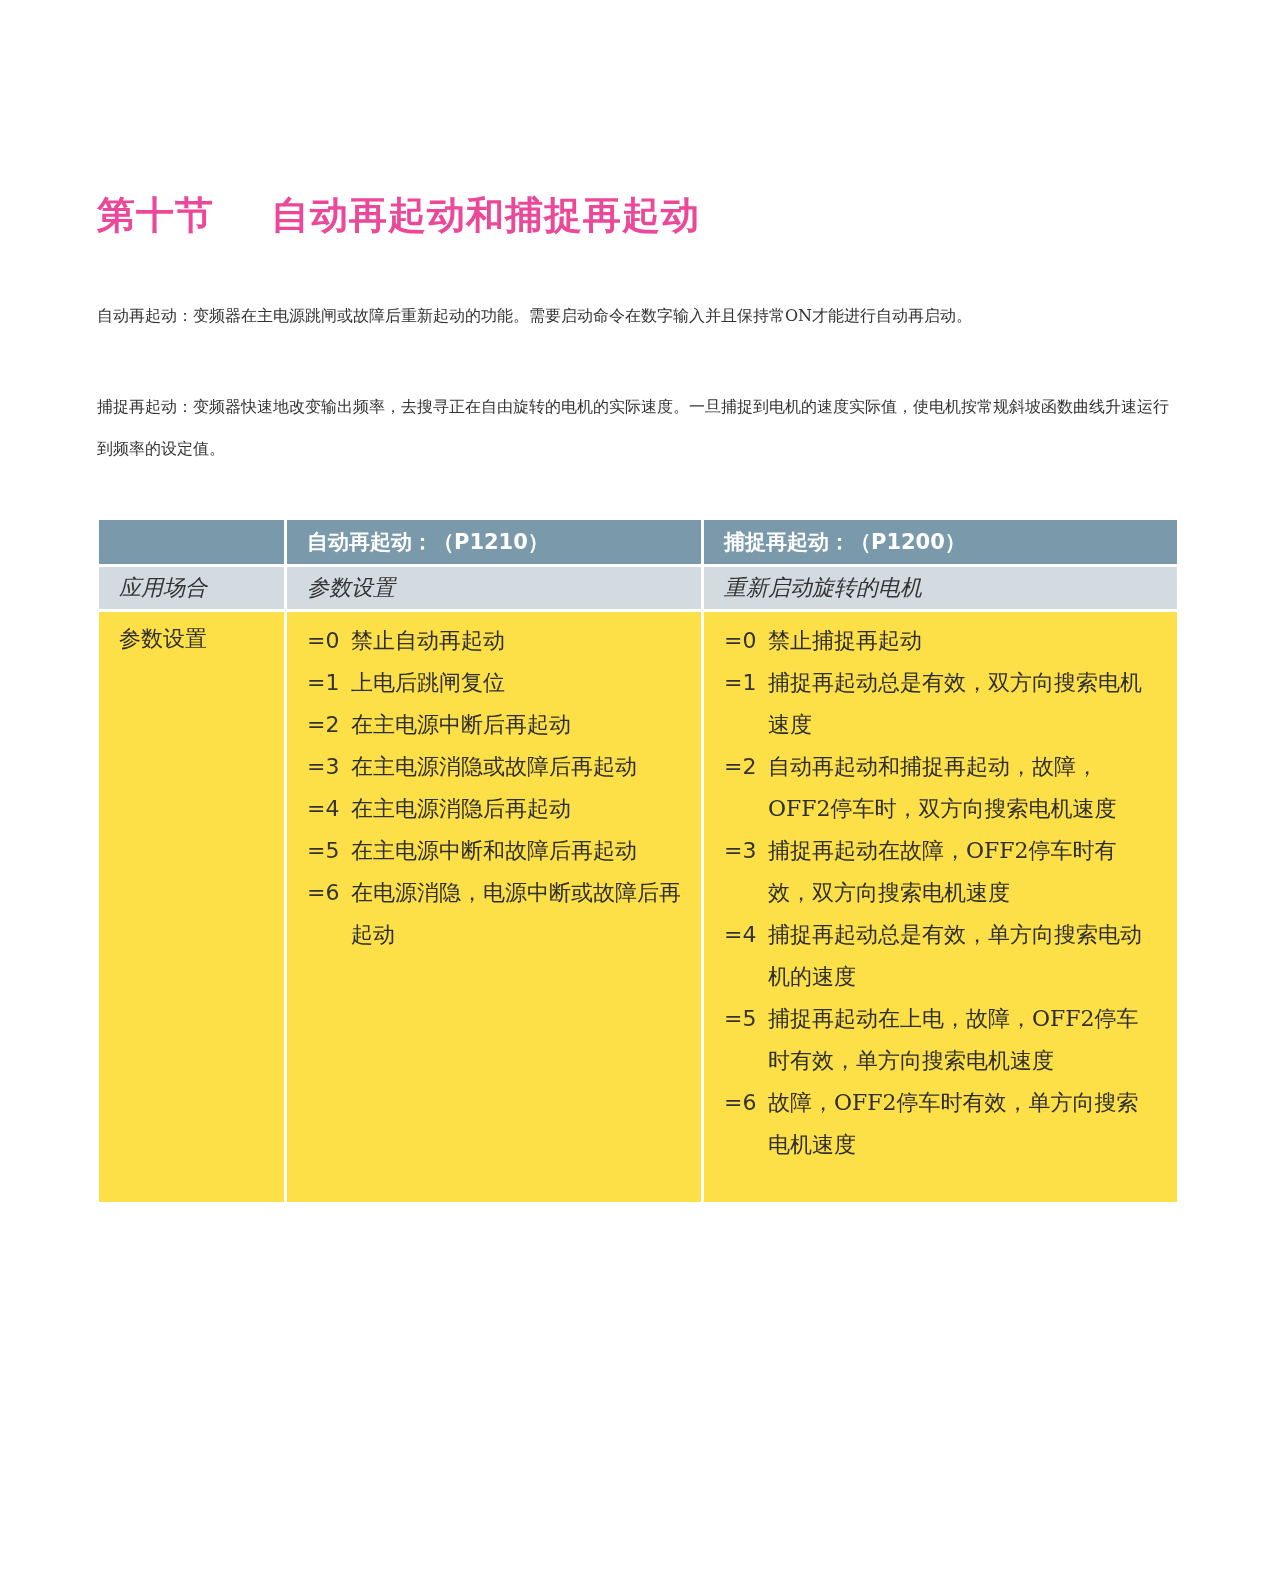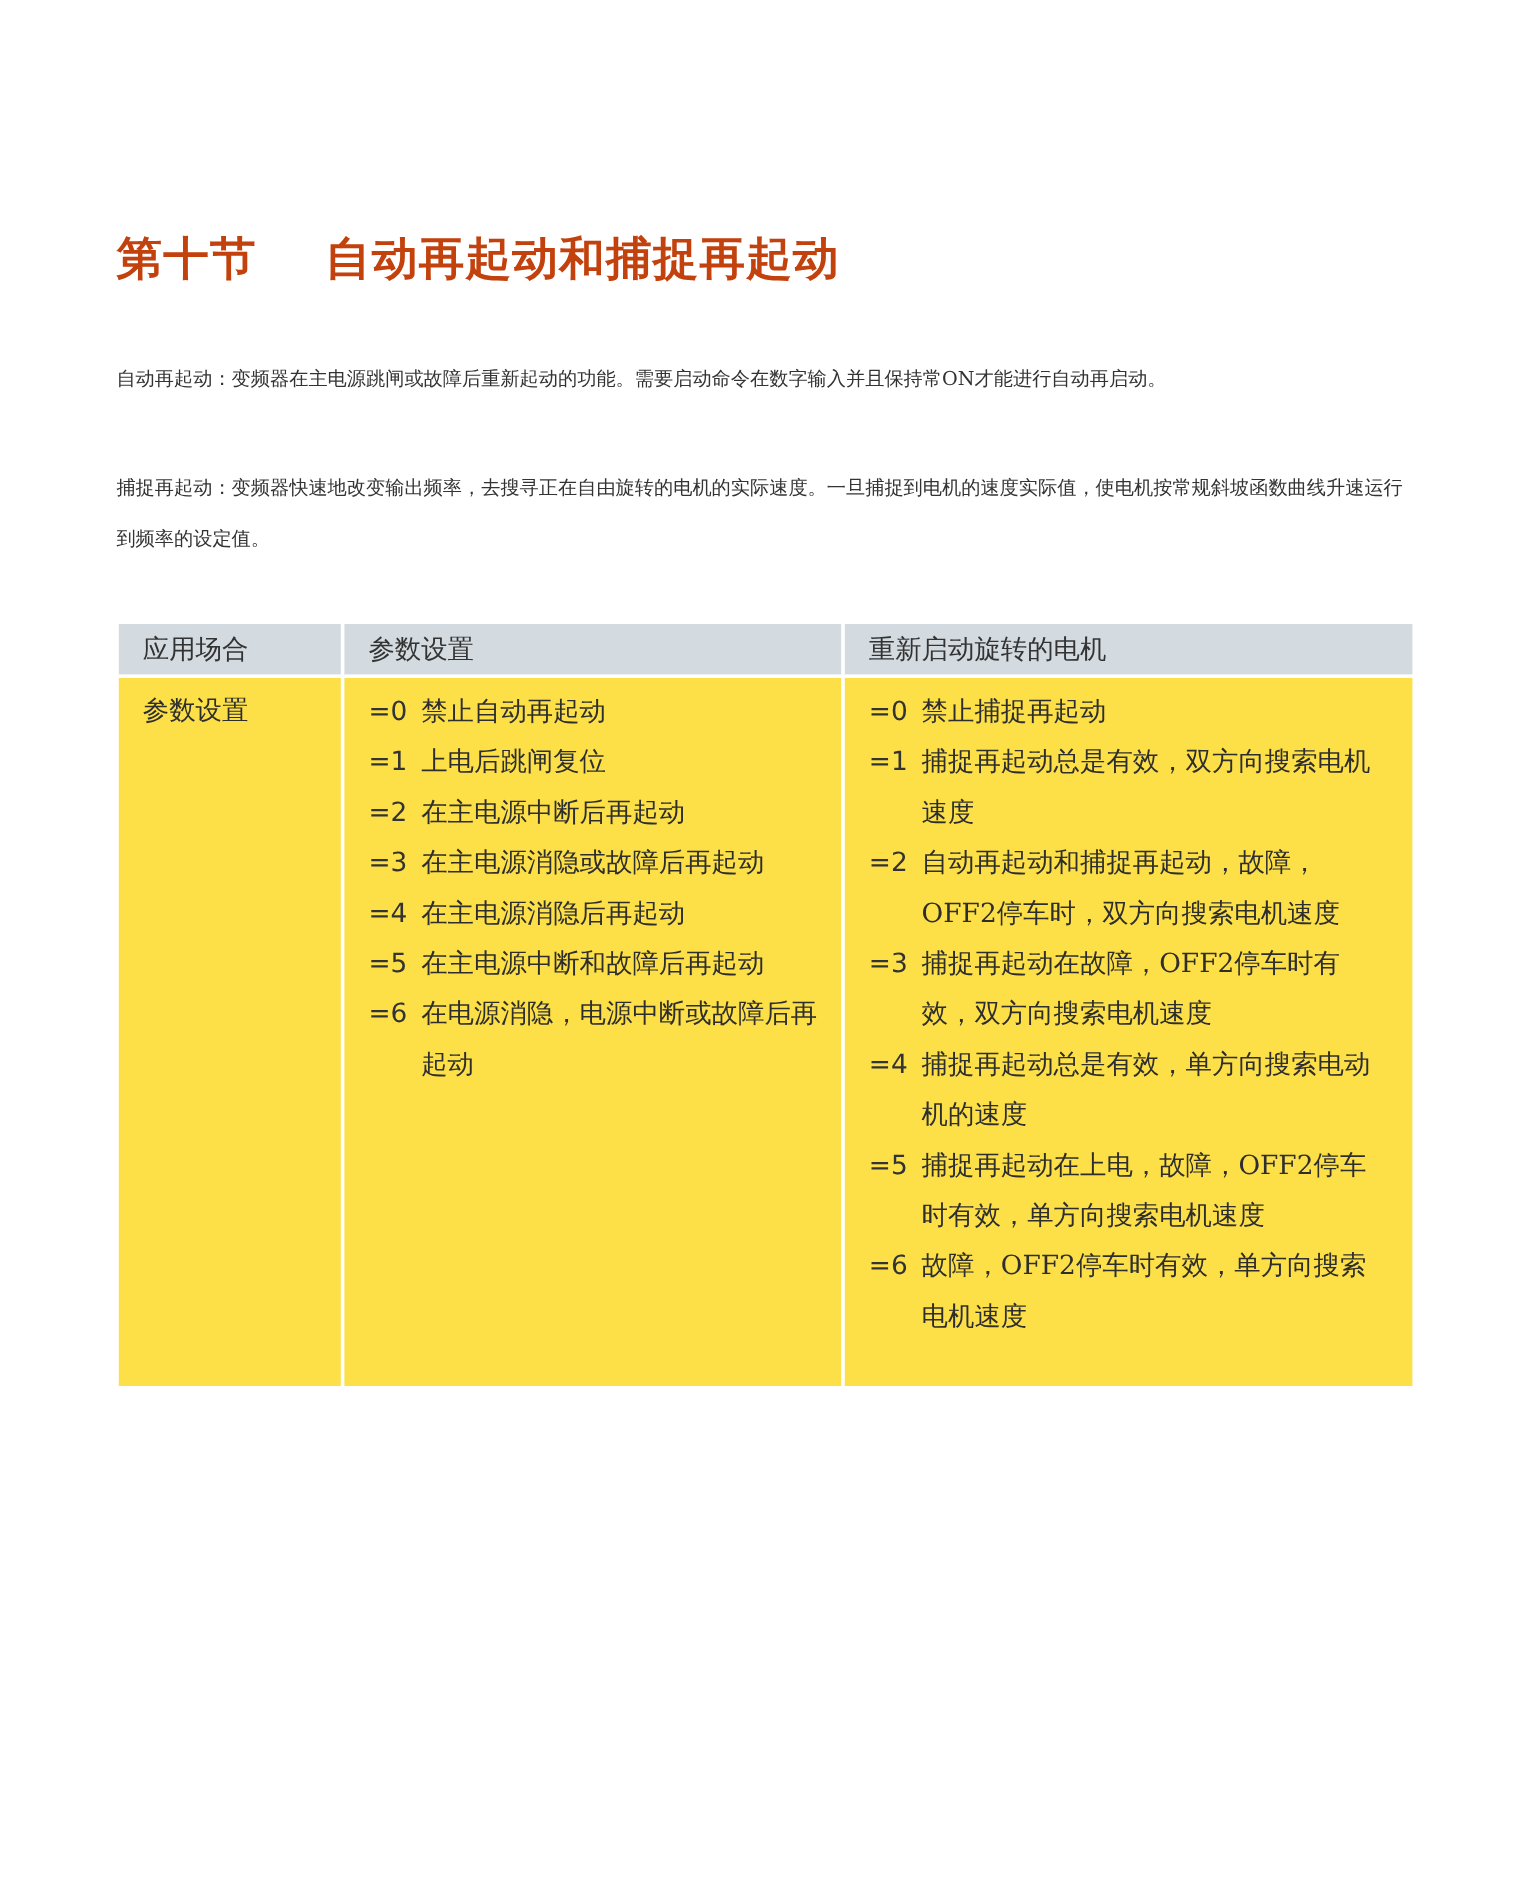--- a/index.html
+++ b/index.html
@@ -3,21 +3,21 @@
 <meta charset="utf-8">
 <style>
   html, body { margin: 0; padding: 0; background: #ffffff; }
   body {
     width: 1280px; height: 1575px; position: relative; overflow: hidden;
     font-family: "DejaVu Sans", "Liberation Sans", sans-serif;
     color: #2a2a2a;
   }
   .title {
     position: absolute; left: 97px; top: 190px;
-    font-size: 38px; font-weight: bold; color: #c2410c;
+    font-size: 38px; font-weight: bold; color: #ec4899;
     letter-spacing: 1px; white-space: pre;
   }
   .para {
     position: absolute; left: 97px; width: 1085px;
     font-size: 16px; line-height: 42px; color: #333;
     font-family: "DejaVu Serif", "Liberation Serif", serif;
   }
   .p1 { top: 295px; }
   .p2 { top: 386px; }
 
@@ -32,21 +32,21 @@
   }
   col.c1 { width: 188px; }
   col.c2 { width: 417px; }
   col.c3 { width: 476px; }
   tr.head th {
     background: #7a9aab; color: #ffffff; height: 44px; vertical-align: middle;
     font-family: "DejaVu Sans", "Liberation Sans", sans-serif; font-weight: bold; font-size: 21px;
   }
   tr.light td {
     background: #d3dbe0; height: 42px; vertical-align: middle;
-    font-family: "DejaVu Serif", "Liberation Serif", serif; color: #333;
+    font-family: "DejaVu Serif", "Liberation Serif", serif; color: #333; font-style: italic;
   }
   tr.params td {
     background: #fde047; height: 578px;
     font-family: "DejaVu Serif", "Liberation Serif", serif; color: #2e2e2e;
     padding-top: 8px;
   }
   tr.params td.label { padding-top: 12px; }
   ul.opts { list-style: none; margin: 0; padding: 0; }
   ul.opts li {
     position: relative; padding-left: 44px; line-height: 42px;
@@ -65,20 +65,25 @@
 <div class="para p1">自动再起动：变频器在主电源跳闸或故障后重新起动的功能。需要启动命令在数字输入并且保持常ON才能进行自动再启动。</div>
 <div class="para p2">捕捉再起动：变频器快速地改变输出频率，去搜寻正在自由旋转的电机的实际速度。一旦捕捉到电机的速度实际值，使电机按常规斜坡函数曲线升速运行到频率的设定值。</div>
 
 <table class="cmp">
   <colgroup>
       <col class="c1">
       <col class="c2">
       <col class="c3">
     </colgroup>
   <tbody>
+      <tr class="head">
+    <th></th>
+    <th>自动再起动：（P1210）</th>
+    <th>捕捉再起动：（P1200）</th>
+  </tr>
   <tr class="light">
     <td>应用场合</td>
     <td>参数设置</td>
     <td>重新启动旋转的电机</td>
   </tr>
   <tr class="params">
     <td class="label">参数设置</td>
     <td>
       <ul class="opts">
         <li><span class="code">=0</span><span>禁止自动再起动</span></li>

